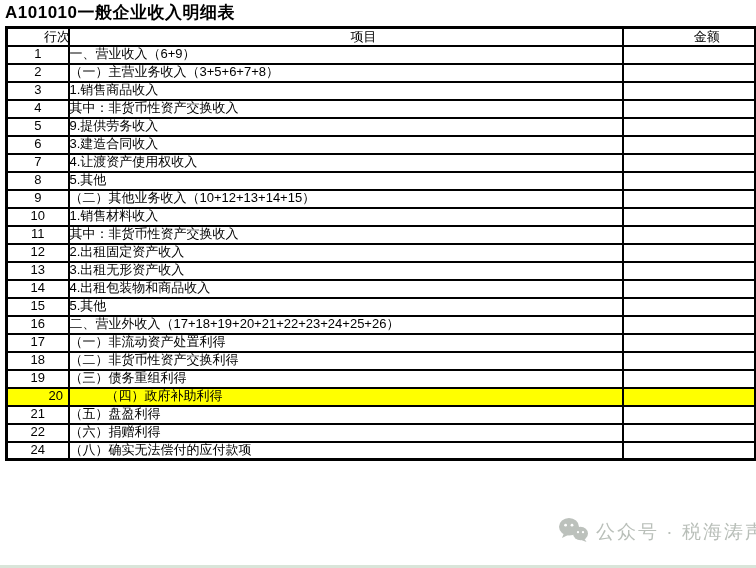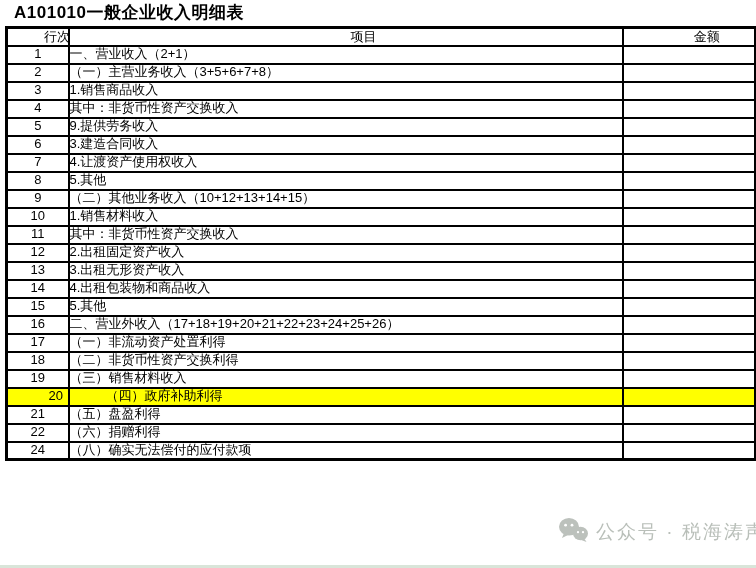--- a/index.html
+++ b/index.html
@@ -13,21 +13,21 @@
     position: relative;
   }
   .page {
     position: relative;
     width: 756px;
     height: 568px;
     background: #ffffff;
   }
   .title {
     position: absolute;
-    left: 14px;
+    left: 5px;
     top: 1px;
     margin: 0;
     font-size: 17px;
     font-weight: bold;
     color: #000000;
     letter-spacing: 0.5px;
     white-space: nowrap;
   }
   table.sheet {
     position: absolute;
@@ -102,21 +102,21 @@
     <thead>
       <tr>
         <th>行次</th>
         <th>项目</th>
         <th>金额</th>
       </tr>
     </thead>
     <tbody id="tbody">
     <tr>
       <td class="c-no">1</td>
-      <td class="c-item">一、营业收入（2+1）</td>
+      <td class="c-item">一、营业收入（6+9）</td>
       <td class="c-amt"></td>
     </tr>
 
     <tr>
       <td class="c-no">2</td>
       <td class="c-item">（一）主营业务收入（3+5+6+7+8）</td>
       <td class="c-amt"></td>
     </tr>
 
     <tr>
@@ -210,21 +210,21 @@
     </tr>
 
     <tr>
       <td class="c-no">18</td>
       <td class="c-item">（二）非货币性资产交换利得</td>
       <td class="c-amt"></td>
     </tr>
 
     <tr>
       <td class="c-no">19</td>
-      <td class="c-item">（三）销售材料收入</td>
+      <td class="c-item">（三）债务重组利得</td>
       <td class="c-amt"></td>
     </tr>
 
     <tr class="hl">
       <td class="c-no">20</td>
       <td class="c-item">（四）政府补助利得</td>
       <td class="c-amt"></td>
     </tr>
 
     <tr>

